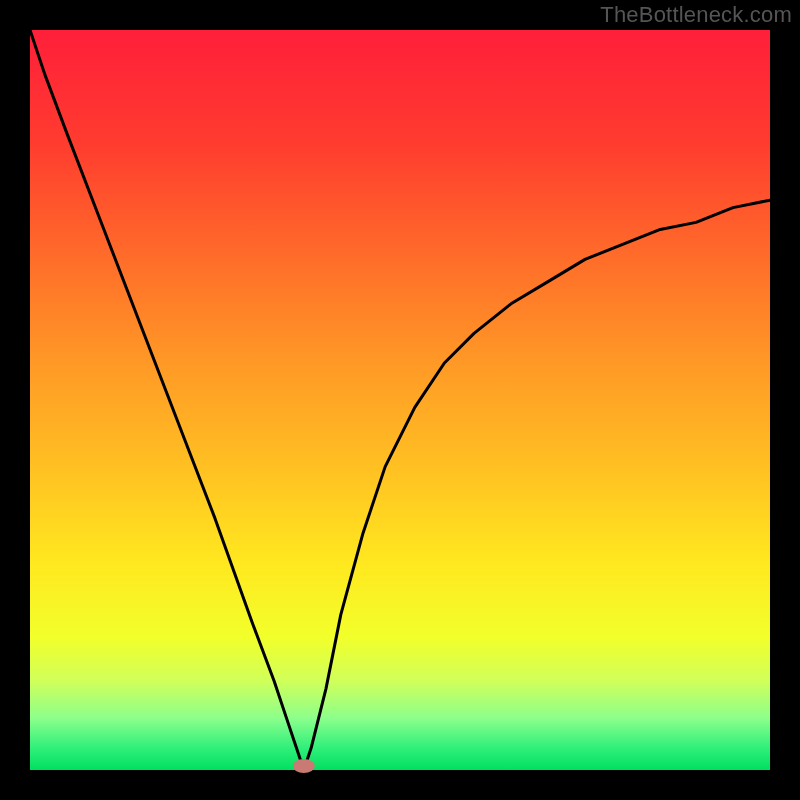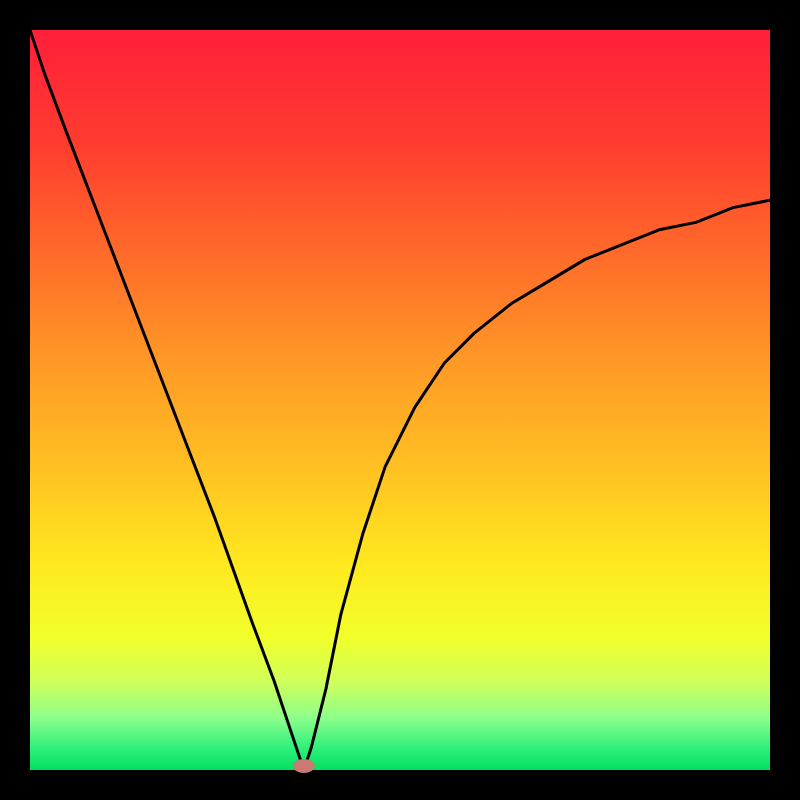--- a/index.html
+++ b/index.html
@@ -30,20 +30,21 @@
   svg.chart {
     position: absolute;
     top: 0;
     left: 0;
   }
 </style>
 </head>
 <body>
 
 <div class="container">
+  <div class="watermark">TheBottleneck.com</div>
   <svg class="chart" width="800" height="800" viewBox="0 0 800 800">
     <defs>
       <linearGradient id="bgGrad" x1="0" y1="0" x2="0" y2="1">
           <stop offset="0%" stop-color="#ff1f3a"></stop>
           <stop offset="15%" stop-color="#ff3b2f"></stop>
           <stop offset="30%" stop-color="#ff6a2a"></stop>
           <stop offset="45%" stop-color="#ff9926"></stop>
           <stop offset="60%" stop-color="#ffc322"></stop>
           <stop offset="72%" stop-color="#ffe81f"></stop>
           <stop offset="82%" stop-color="#f2ff2a"></stop>

